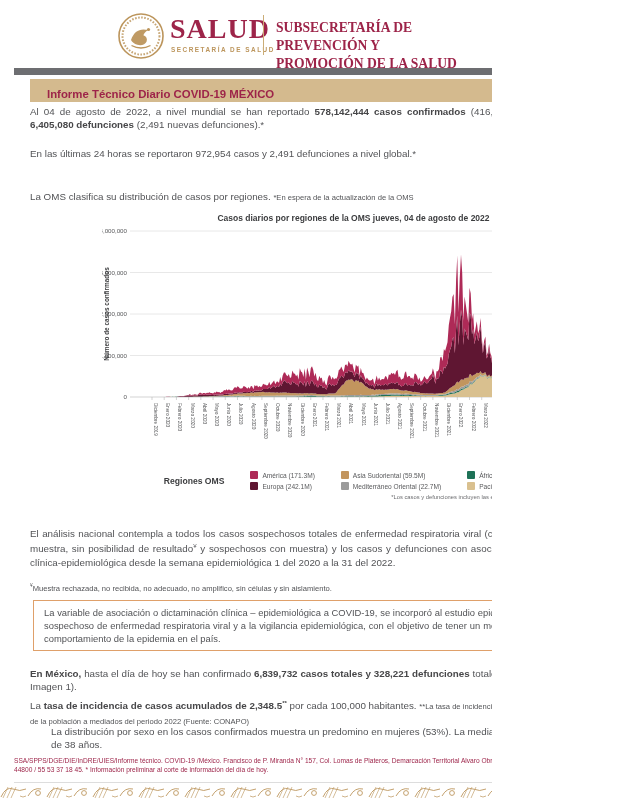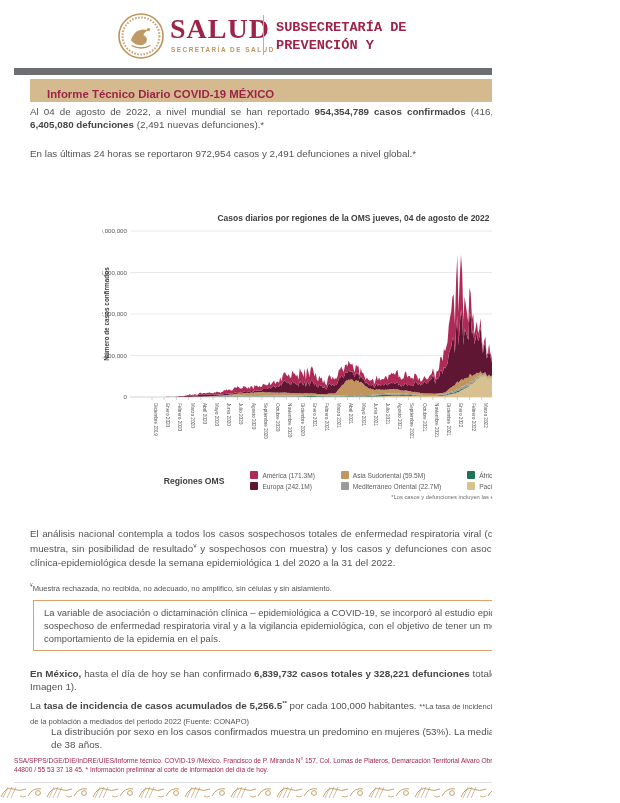--- a/index.html
+++ b/index.html
@@ -4,21 +4,21 @@
 <style>
   html,body{margin:0;padding:0;background:#fff;}
   .page{position:relative;width:492px;height:803px;background:#fff;overflow:hidden;
         font-family:"Liberation Sans",sans-serif;color:#525356;}
   
   .emblem{position:absolute;left:117px;top:12px;width:48px;height:48px;}
   .brand{position:absolute;left:170px;top:15px;color:#9D2449;
          font-family:"Liberation Serif",serif;font-weight:700;font-size:28px;letter-spacing:1px;line-height:1;}
   .brand-sub{position:absolute;left:171px;top:46px;color:#BC955C;font-size:6.4px;letter-spacing:1.5px;font-weight:700;}
   .hdr-divider{position:absolute;left:263px;top:15px;width:1px;height:40px;background:#CBAD77;}
-  .subsec{position:absolute;left:276px;top:19px;color:#9D2449;font-family:Liberation Mono, monospace;
+  .subsec{position:absolute;left:276px;top:19px;color:#9D2449;font-family:Liberation Serif, serif;
           font-weight:700;font-size:13.6px;line-height:1.32;}
   .gray-bar{position:absolute;left:14px;top:68px;width:592px;height:7px;background:#6D6E71;}
   
   .title-bar{position:absolute;left:30px;top:79px;width:560px;height:23px;background:#D4BA8E;}
   .title-bar .ttl{position:absolute;left:17px;bottom:2px;color:#9D2449;font-weight:700;font-size:11.4px;}
   .date-block{position:absolute;right:5px;top:1px;text-align:center;color:#9D2449;line-height:1.05;}
   .date-block .d{font-size:11.6px;font-weight:700;}
   .date-block .t{font-size:7.8px;font-weight:700;}
   
   .para{position:absolute;left:30px;width:560px;font-size:9.8px;line-height:13.4px;color:#525356;}
@@ -54,36 +54,38 @@
     <circle cx="24" cy="24" r="18.5" fill="none" stroke="#BC955C" stroke-width="2" stroke-dasharray="1.6 1.5" opacity="0.85"></circle>
     <path d="M14 28 c3 -9 9 -12 17 -10 c-2.5 1.8 -3.8 3.2 -4.6 5.2 c3 1.2 4.2 3.4 3.2 6.2 c-1.2 3.2 -5.4 4.6 -9.2 3.4 c-3.2 -1 -5.4 -2.6 -6.4 -4.8 z" fill="#BC955C" opacity="0.95"></path>
     <circle cx="31.5" cy="17.5" r="1.6" fill="#BC955C"></circle>
     <path d="M14.5 33.5 q9.5 5 19 0" fill="none" stroke="#BC955C" stroke-width="1.4"></path>
   </svg>
   <div class="brand">SALUD</div>
   <div class="brand-sub">SECRETARÍA DE SALUD</div>
   <div class="hdr-divider"></div>
   <div class="subsec">
     <div>SUBSECRETARÍA DE PREVENCIÓN Y</div>
+    <div>PROMOCIÓN DE LA SALUD</div>
   </div>
   <div class="gray-bar"></div>
 
   <div class="title-bar">
     <div class="ttl">Informe Técnico Diario COVID-19 MÉXICO</div>
     <div class="date-block">
       <div class="d">06/08/2022</div>
       <div class="t">16:00 Hrs</div>
     </div>
   </div>
 
-  <div class="para just" style="top:105px;"><span>Al 04 de agosto de 2022, a nivel mundial se han reportado </span><b>954,354,789 casos confirmados</b><span> (416,831 casos nuevos) y </span><b>6,405,080 defunciones</b><span> (2,491 nuevas defunciones).*</span></div>
+  <div class="para just" style="top:105px;"><span>Al 04 de agosto de 2022, a nivel mundial se han reportado </span><b>578,142,444 casos confirmados</b><span> (416,831 casos nuevos) y </span><b>6,405,080 defunciones</b><span> (2,491 nuevas defunciones).*</span></div>
 
   <div class="para" style="top:147px;">En las últimas 24 horas se reportaron 972,954 casos y 2,491 defunciones a nivel global.*</div>
 
 
+  <div class="para" style="top:190px;"><span>La OMS clasifica su distribución de casos por regiones. </span><span class="smallnote">*En espera de la actualización de la OMS</span></div>
 
   <div class="chart">
     <div class="chart-title">Casos diarios por regiones de la OMS jueves, 04 de agosto de 2022</div>
     <svg id="chart-svg" width="520" height="222">
         <line x1="28" x2="468" y1="174" y2="174" stroke="#C8C8C8" stroke-width="0.8"></line>
         <text x="25" y="176" text-anchor="end" font-size="6.2" fill="#58595B">0</text>
         <line x1="28" x2="468" y1="132.5" y2="132.5" stroke="#E2E2E2" stroke-width="0.8"></line>
         <text x="25" y="134.5" text-anchor="end" font-size="6.2" fill="#58595B">1,000,000</text>
         <line x1="28" x2="468" y1="91" y2="91" stroke="#E2E2E2" stroke-width="0.8"></line>
         <text x="25" y="93" text-anchor="end" font-size="6.2" fill="#58595B">2,000,000</text>
@@ -204,21 +206,21 @@
     <div class="chart-foot">*Los casos y defunciones incluyen las embarcaciones internacionales.</div>
   </div>
 
   <div class="para just" style="top:527px;"><span>El análisis nacional contempla a todos los casos sospechosos totales de enfermedad respiratoria viral (casos sospechosos sin muestra, sin posibilidad de resultado</span><sup>¥</sup><span> y sospechosos con muestra) y los casos y defunciones con asociación o dictaminación clínica-epidemiológica desde la semana epidemiológica 1 del 2020 a la 31 del 2022.</span></div>
   <div class="para smallnote" style="top:581px;line-height:9px;"><sup>¥</sup><span>Muestra rechazada, no recibida, no adecuado, no amplifico, sin células y sin aislamiento.</span></div>
 
   <div class="info-box">La variable de asociación o dictaminación clínica – epidemiológica a COVID-19, se incorporó al estudio epidemiológico de caso sospechoso de enfermedad respiratoria viral y a la vigilancia epidemiológica, con el objetivo de tener un mejor acercamiento al comportamiento de la epidemia en el país.</div>
 
   <div class="para just" style="top:659px;margin-top:8px;"><b>En México,</b><span> hasta el día de hoy se han confirmado </span><b>6,839,732 casos totales y 328,221 defunciones</b><span> totales por COVID-19. (Ver Imagen 1).</span></div>
 
-  <div class="para" style="top:697px;"><span>La </span><b>tasa de incidencia de casos acumulados de 5,256.5</b><b><sup>**</sup></b><span> por cada 100,000 habitantes. </span><span class="smallnote">**La tasa de incidencia se ajusta a la proyección de la población a mediados del periodo 2022 (Fuente: CONAPO)</span></div>
+  <div class="para" style="top:697px;"><span>La </span><b>tasa de incidencia de casos acumulados de 2,348.5</b><b><sup>**</sup></b><span> por cada 100,000 habitantes. </span><span class="smallnote">**La tasa de incidencia se ajusta a la proyección de la población a mediados del periodo 2022 (Fuente: CONAPO)</span></div>
 
   <div class="para" style="top:725px;margin-left:21px;">La distribución por sexo en los casos confirmados muestra un predomino en mujeres (53%). La mediana de edad en general es de 38 años.</div>
 
   <div class="footer-text">SSA/SPPS/DGE/DIE/InDRE/UIES/Informe técnico. COVID-19 /México. Francisco de P. Miranda N° 157, Col. Lomas de Plateros, Demarcación Territorial Alvaro Obregón, C.P. 01480. CDMX. Tel. 800 00 44800 / 55 53 37 18 45. * Información preliminar al corte de información del día de hoy.</div>
 
   <div class="orn-wrap">
     <div class="topline"></div>
     <svg width="620" height="17" style="position:absolute;left:0;top:2px;">
       <defs>
         <pattern id="orn" width="46" height="15" patternUnits="userSpaceOnUse">

